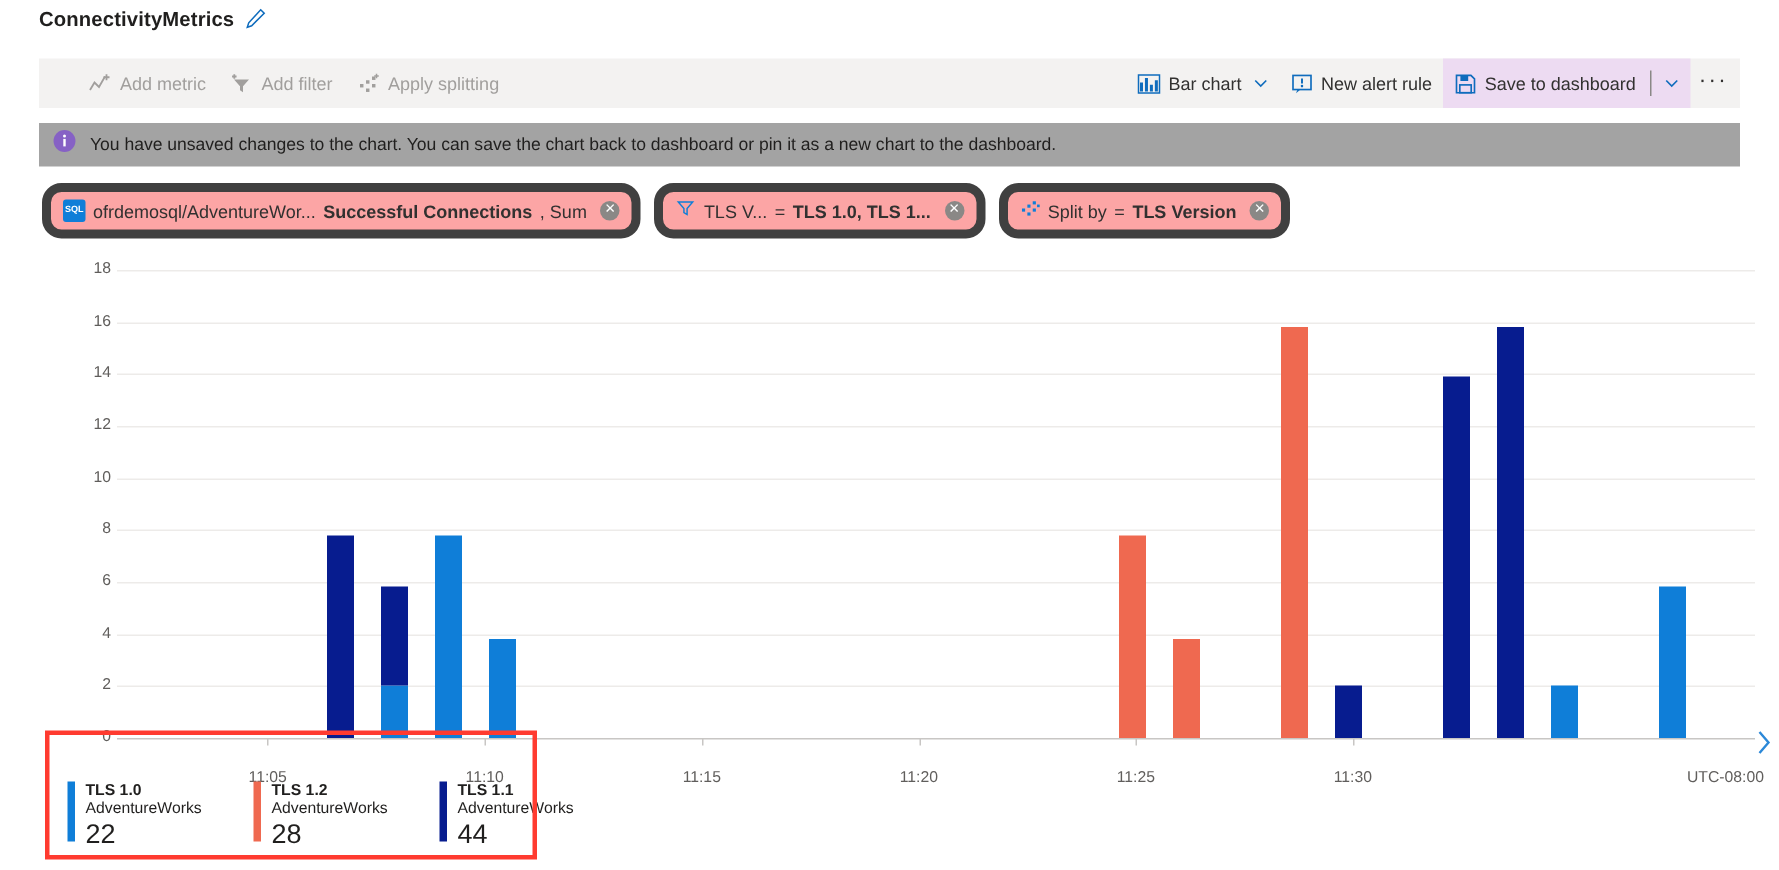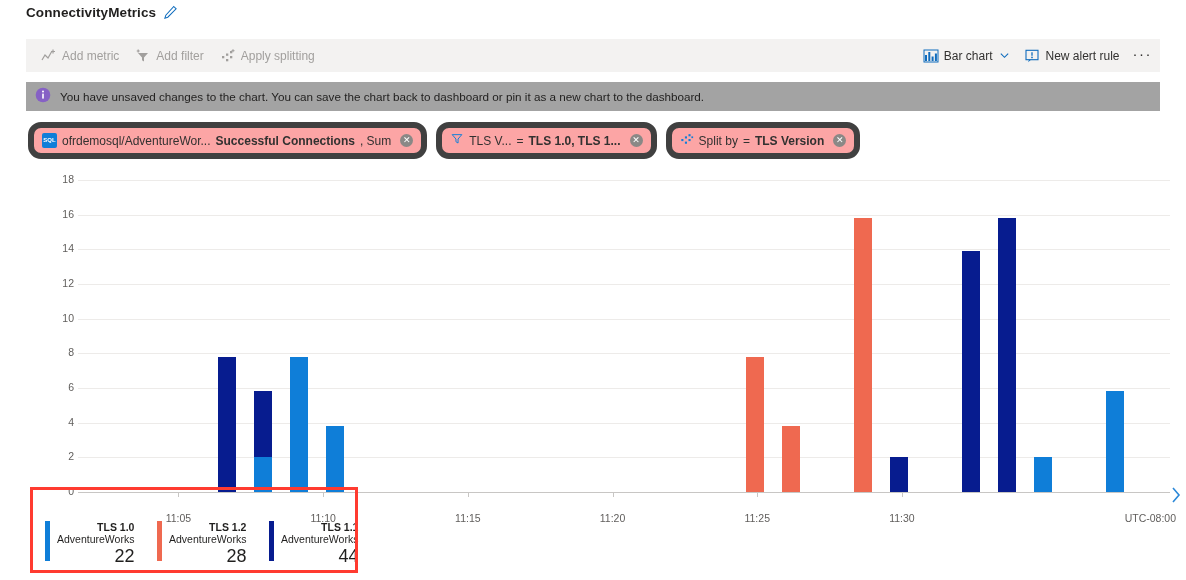--- a/index.html
+++ b/index.html
@@ -20,21 +20,21 @@
     font-size:13.5px;font-weight:bold;color:#201f1e;letter-spacing:.1px;
   }
   .pencil{width:15px;height:15px;display:block;}
   
   .toolbar{
     position:absolute;left:26px;top:39px;
     width:1134px;height:33px;
     background:#f3f2f1;
     display:flex;align-items:center;
   }
-  .tb-left{display:flex;align-items:center;padding-left:8px;gap:2px;}
+  .tb-left{display:flex;align-items:center;padding-left:26px;gap:2px;}
   .tb-right{margin-left:auto;display:flex;align-items:center;height:100%;}
   .tb-btn{
     display:flex;align-items:center;gap:5px;
     height:100%;padding:0 7px;
     font-size:12px;color:#323130;
     cursor:pointer;white-space:nowrap;
   }
   .tb-btn.disabled{color:#a19f9d;cursor:default;}
   .tb-btn.highlight{background:#eddbf2;}
   .tb-ico{width:16px;height:16px;flex:0 0 16px;display:block;}
@@ -84,21 +84,21 @@
   .axisline{position:absolute;left:0;top:312px;width:100%;height:1px;background:#c8c6c4;}
   .bar{position:absolute;bottom:0;}
   .xlab{
     position:absolute;top:332px;font-size:10.5px;color:#605e5c;
     transform:translateX(-50%);white-space:nowrap;
   }
   .xtick{position:absolute;top:312px;width:1px;height:5px;background:#c8c6c4;}
   .utc{position:absolute;top:332px;right:-6px;font-size:10.5px;color:#605e5c;text-align:right;}
   
   .legend{position:absolute;left:45px;top:521px;display:flex;gap:0;}
-  .legend-item{display:flex;gap:7px;width:112px;text-align:right;}
+  .legend-item{display:flex;gap:7px;width:124px;}
   .swatch{width:5px;height:40px;flex:0 0 5px;}
   .leg-txt{display:flex;flex-direction:column;line-height:1.15;}
   .leg-name{font-size:10.5px;font-weight:bold;color:#201f1e;}
   .leg-sub{font-size:10.5px;color:#201f1e;}
   .leg-val{font-size:18px;color:#201f1e;margin-top:2px;line-height:1;}
   
   .annot{
     position:absolute;left:30px;top:487px;width:328px;height:86px;
     border:3px solid #ff3b30;box-sizing:border-box;pointer-events:none;
   }
@@ -184,20 +184,36 @@
         <svg viewBox="0 0 16 16" width="16" height="16">
           <rect x="2" y="2.3" width="12" height="9.4" fill="none" stroke="#0f6cbd" stroke-width="1.1"></rect>
           <path d="M5 11.7 L4 14.2 L7 11.7" fill="#0f6cbd"></path>
           <path d="M8 4.3 v3.4" stroke="#0f6cbd" stroke-width="1.3"></path>
             <circle cx="8" cy="9.4" r=".85" fill="#0f6cbd"></circle>
         </svg>
       </span>
       <span>New alert rule</span>
     </div>
 
+    <div class="tb-btn highlight">
+      <span class="tb-ico">
+        <svg viewBox="0 0 16 16" width="16" height="16">
+          <path d="M2 2.2 h9.6 L14 4.6 V13.8 H2 Z" fill="none" stroke="#0f6cbd" stroke-width="1.1"></path>
+          <rect x="4.6" y="2.2" width="5.2" height="3.8" fill="#0f6cbd"></rect>
+          <rect x="4.2" y="8.6" width="7.6" height="5.2" fill="none" stroke="#0f6cbd" stroke-width="1.1"></rect>
+        </svg>
+      </span>
+      <span>Save to dashboard</span>
+      <span class="divider-v"></span>
+      <span class="chev">
+        <svg viewBox="0 0 12 12" width="11" height="11">
+            <path d="M2 4 L6 8 L10 4" fill="none" stroke="#0f6cbd" stroke-width="1.2"></path>
+          </svg>
+      </span>
+    </div>
 
     <div class="ellipsis">···</div>
   </div>
 </div>
 
 <div class="infobar">
   <span style="display:block;">
     <svg viewBox="0 0 16 16" width="16" height="16">
       <circle cx="8" cy="8" r="7.3" fill="#8661c5"></circle>
       <rect x="7.2" y="6.6" width="1.6" height="5" fill="#fff"></rect>

